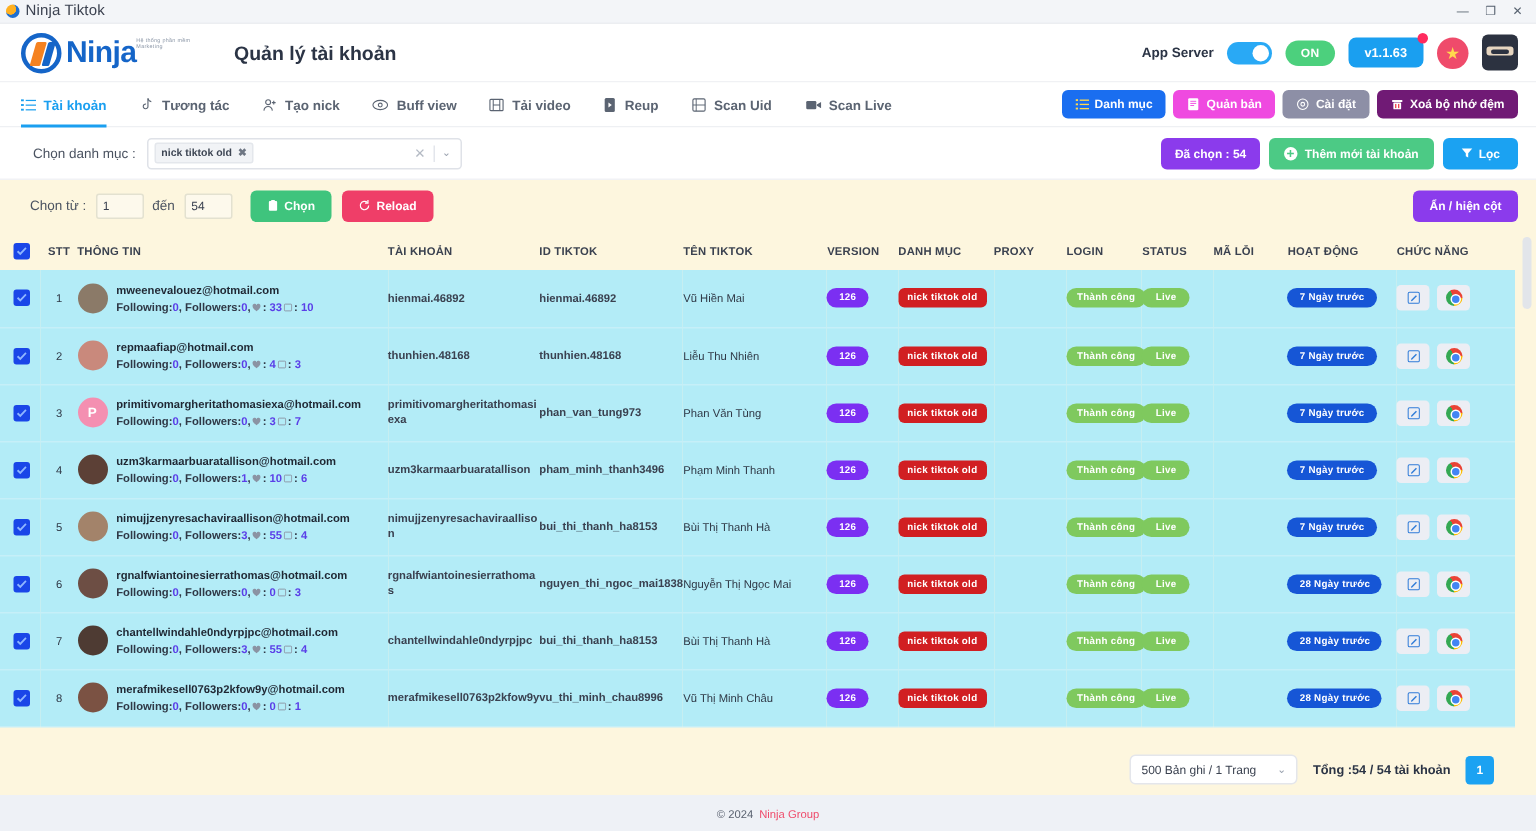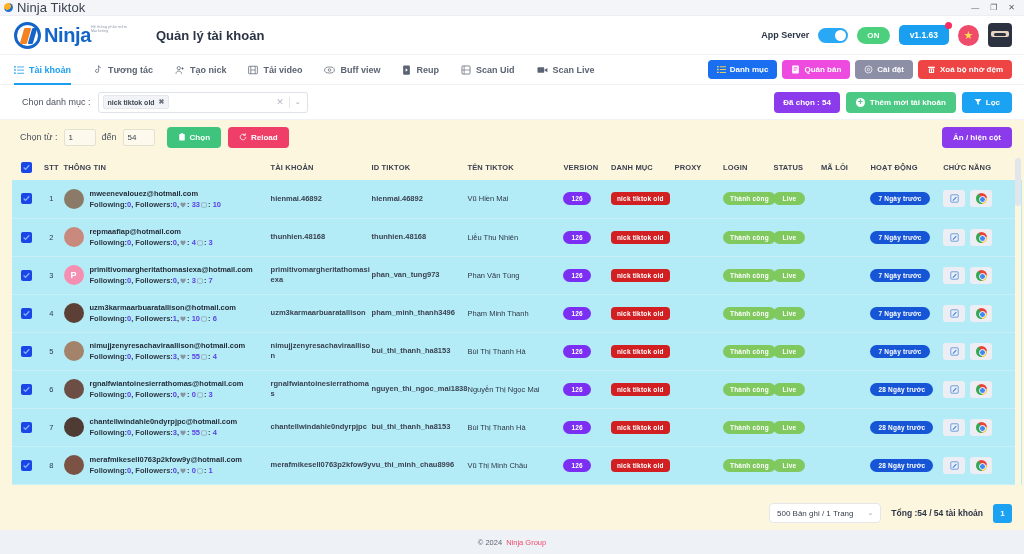--- a/index.html
+++ b/index.html
@@ -13,21 +13,21 @@
   
   .titlebar {
     height: 16px; background: #f3f5f8; display: flex; align-items: center;
     padding: 0 4px; flex: 0 0 16px; border-bottom: 1px solid #eceef1;
   }
   .tb-logo {
     width: 9px; height: 9px; border-radius: 50%;
     background: radial-gradient(circle at 35% 35%, #ffb020 0 42%, #1f6fd0 46% 100%);
     margin-right: 4px; flex: 0 0 9px;
   }
-  .tb-title { font-size: 13px; color: #3c4250; letter-spacing: .1px; }
+  .tb-title { font-size: 10px; color: #3c4250; letter-spacing: .1px; }
   .tb-ctrls { margin-left: auto; display: flex; gap: 11px; padding-right: 5px; }
   .tb-btn { font-size: 8px; color: #55606e; line-height: 10px; cursor: default; }
 
   
   .header {
     height: 39px; flex: 0 0 39px; background: #fff; display: flex; align-items: center;
     padding: 0 12px 0 14px; border-bottom: 1px solid #f0f1f4;
   }
   .brand { display: flex; align-items: center; gap: 3px; width: 124px; }
   .brand-mark {
@@ -106,21 +106,21 @@
 
   .tab-actions { margin-left: auto; display: flex; gap: 5px; }
   .act-btn {
     display: flex; align-items: center; gap: 4px; font-size: 8px; font-weight: 700;
     color: #fff; padding: 5px 9px; border-radius: 4px; border: none; cursor: pointer;
     white-space: nowrap; font-family: inherit;
   }
   .act-blue { background: #1a6ef0; }
   .act-pink { background: #ef4ae0; }
   .act-gray { background: #8d8fa6; }
-  .act-red  { background: #ef4444; }
+  .act-red  { background: #701a75; }
 
   
   .filterbar {
     flex: 0 0 35px; background: #fff; display: flex; align-items: center;
     padding: 0 12px 0 22px; border-bottom: 1px solid #f1f2f5;
   }
   .fl-label { font-size: 9px; color: #4a5260; margin-right: 7px; white-space: nowrap; }
   .multiselect {
     width: 210px; height: 21px; border: 1px solid #dfe2e8; border-radius: 3px;
     display: flex; align-items: center; padding: 0 3px 0 4px; background: #fff; cursor: text;
@@ -177,21 +177,21 @@
     background: #ef3e68; color: #fff; font-size: 8px; font-weight: 700; border: none;
     padding: 6px 11px; border-radius: 4px; margin-left: 7px; cursor: pointer;
     display: flex; align-items: center; gap: 4px; font-family: inherit;
   }
   .btn-hidecol {
     margin-left: auto; background: #8b3bec; color: #fff; font-size: 8px; font-weight: 700;
     border: none; padding: 6px 11px; border-radius: 4px; cursor: pointer; font-family: inherit;
   }
 
   
-  .tablewrap { flex: 1 1 auto; background: #fdf6de; position: relative; overflow: hidden; padding-left: 12px; }
+  .tablewrap { flex: 1 1 auto; background: #fdf6de; position: relative; overflow: hidden; padding-left: 0; }
   .tscroll { height: 100%; overflow: hidden; position: relative; }
   table { width: 1010px; border-collapse: collapse; table-layout: fixed; }
   thead th {
     background: #fdf6de; font-size: 7.5px; font-weight: 700; color: #3b4250;
     text-align: left; padding: 8px 0 7px 0; letter-spacing: .15px; white-space: nowrap;
   }
   tbody td { background: #b3ecf7; font-size: 7.5px; color: #2f3846; padding: 0; vertical-align: middle; }
   tbody tr { height: 38px; }
   tbody tr td { border-bottom: 1px solid #c6eff8; }
 
@@ -262,21 +262,21 @@
     background: #fdf6de; border-radius: 3px;
   }
   .vthumb {
     position: absolute; right: 3px; top: 4px; width: 6px; height: 48px;
     background: #e2e5ea; border-radius: 3px; cursor: pointer;
   }
 
   
   .footbar {
     flex: 0 0 34px; background: #fdf6de; display: flex; align-items: center;
-    justify-content: flex-end; padding: 0 12px; gap: 10px;
+    justify-content: flex-end; padding: 0 28px; gap: 10px;
   }
   .pagesize {
     display: flex; align-items: center; gap: 14px; background: #fff;
     border: 1px solid #e4e6eb; border-radius: 4px; height: 20px; padding: 0 7px;
     font-size: 8px; color: #3b4250; cursor: pointer;
   }
   .pagesize .cv { font-size: 7px; color: #97a0ad; }
   .total { font-size: 8.5px; font-weight: 700; color: #2b3445; }
   .pagebtn {
     width: 19px; height: 19px; background: #1ba2f2; color: #fff; border-radius: 3px;
@@ -356,33 +356,33 @@
     <div class="tab">
       <svg width="10" height="10" viewBox="0 0 16 16">
         <circle cx="6" cy="5" r="2.6" fill="none" stroke="#5b6472" stroke-width="1.2"></circle>
         <path d="M1.5 14c.4-3 2.2-4.4 4.5-4.4S10.1 11 10.5 14" fill="none" stroke="#5b6472" stroke-width="1.2"></path>
         <path d="M12 3.5v4M10 5.5h4" stroke="#5b6472" stroke-width="1.2"></path>
       </svg>
       <span>Tạo nick</span>
     </div>
 
     <div class="tab">
+      <svg width="11" height="10" viewBox="0 0 18 12">
+        <ellipse cx="9" cy="6" rx="8" ry="5" fill="none" stroke="#5b6472" stroke-width="1.2"></ellipse>
+        <circle cx="9" cy="6" r="2.1" fill="none" stroke="#5b6472" stroke-width="1.2"></circle>
+      </svg>
+      <span>Buff view</span>
+    </div>
+
+    <div class="tab">
       <svg width="10" height="10" viewBox="0 0 16 16">
         <rect x="1" y="2" width="14" height="12" rx="1" fill="none" stroke="#5b6472" stroke-width="1.2"></rect>
         <path d="M4.5 2v12M11.5 2v12M4.5 8h7" stroke="#5b6472" stroke-width="1.1"></path>
       </svg>
       <span>Tải video</span>
-    </div>
-
-    <div class="tab">
-      <svg width="11" height="10" viewBox="0 0 18 12">
-        <ellipse cx="9" cy="6" rx="8" ry="5" fill="none" stroke="#5b6472" stroke-width="1.2"></ellipse>
-        <circle cx="9" cy="6" r="2.1" fill="none" stroke="#5b6472" stroke-width="1.2"></circle>
-      </svg>
-      <span>Buff view</span>
     </div>
 
     <div class="tab">
       <svg width="9" height="10" viewBox="0 0 12 16">
         <rect x="0.6" y="0.6" width="10.8" height="14.8" rx="1.6" fill="#5b6472"></rect>
         <path d="M4.6 5.3 8.2 8l-3.6 2.7z" fill="#fff"></path>
       </svg>
       <span>Reup</span>
     </div>
 

